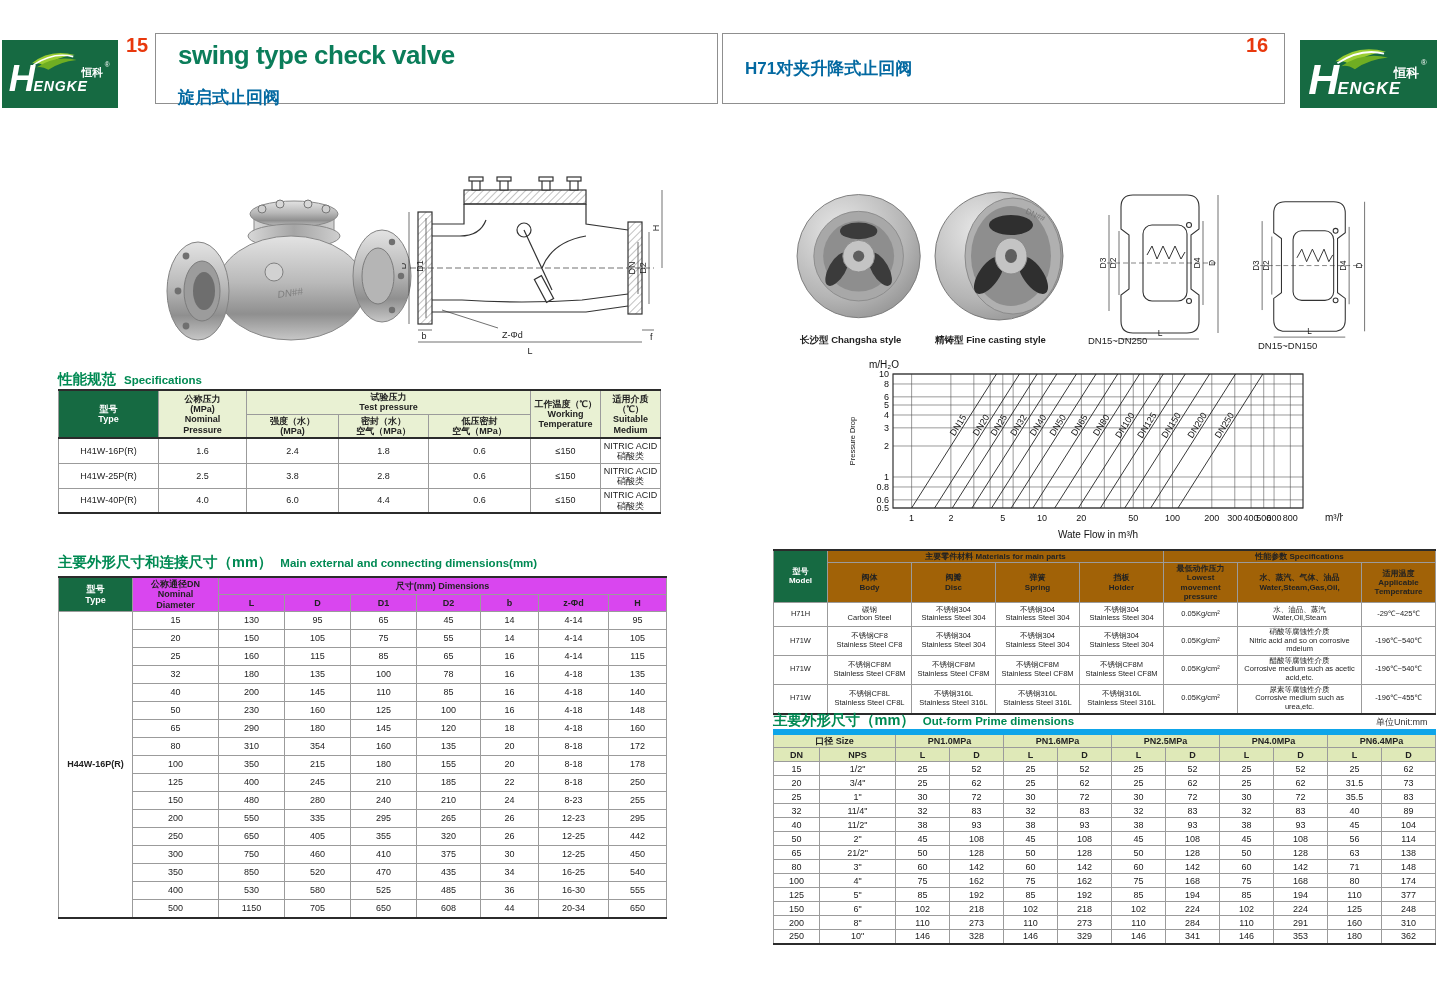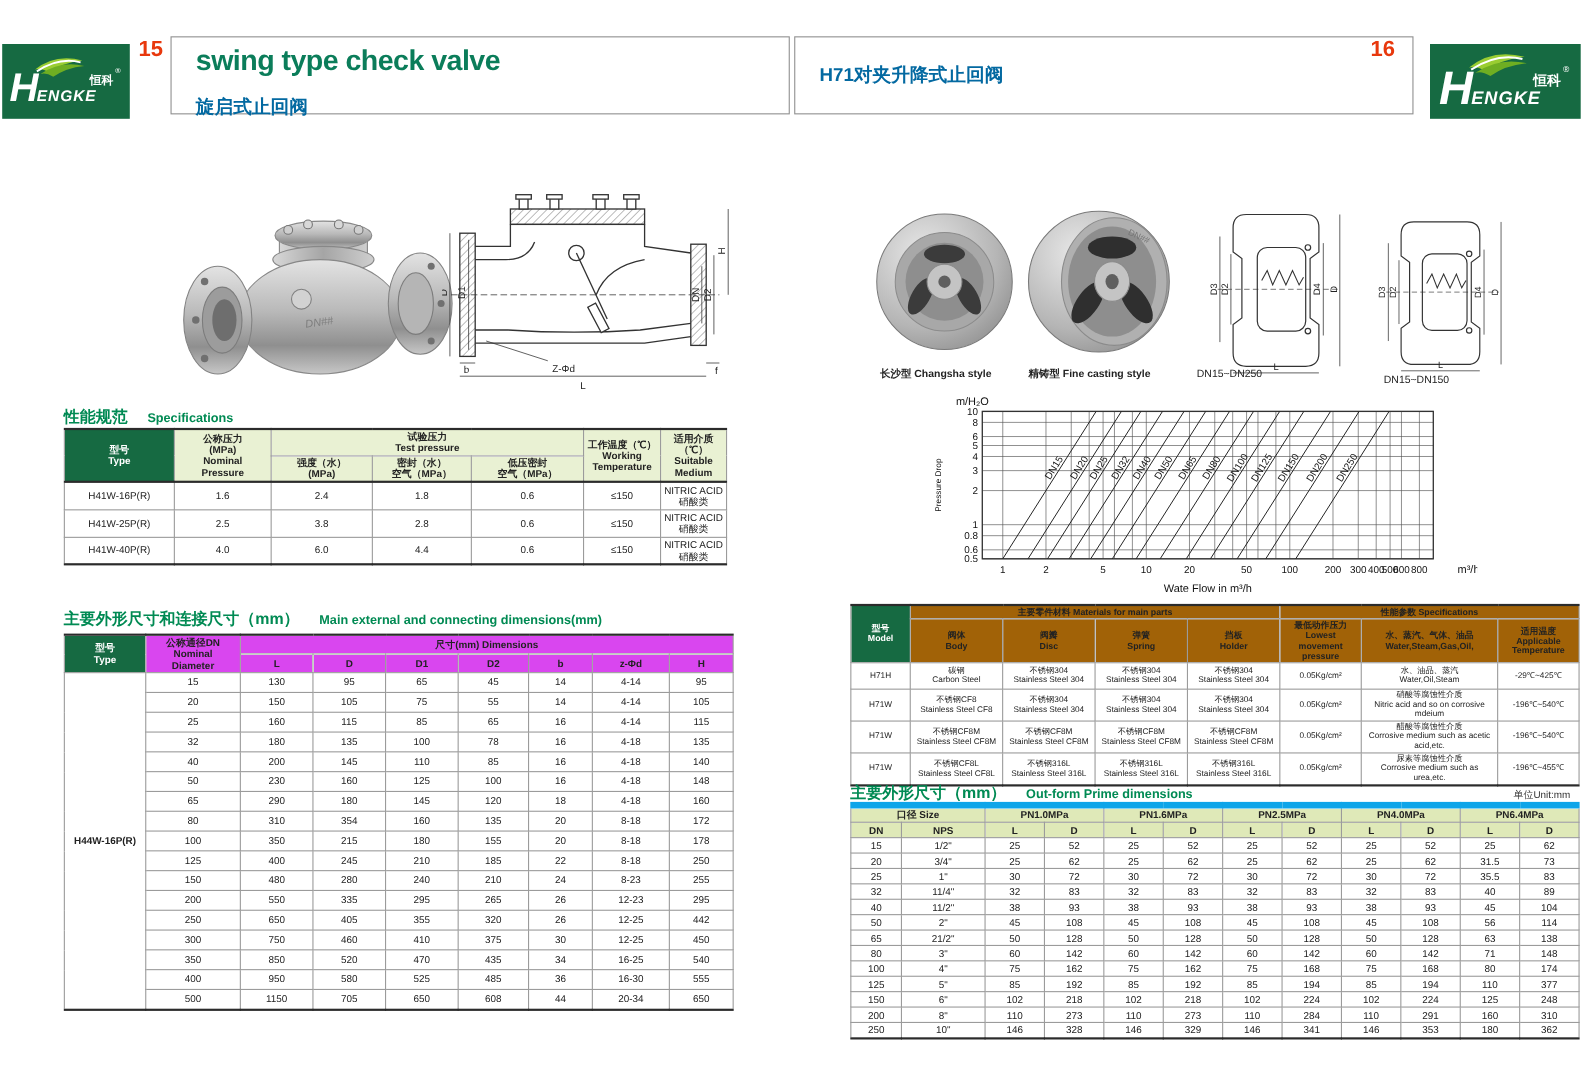--- a/index.html
+++ b/index.html
@@ -11,21 +11,21 @@
   .pagenum{position:absolute;top:34px;font-size:20px;font-weight:bold;color:#e8380d}
   .pn-left{left:126px}.pn-right{left:1246px}
   .titlebox{position:absolute;top:33px;height:71px;border:1px solid #8f8f8f;background:#fff;padding:7px 0 0 22px}
   .tb-left{left:155px;width:563px}
   .tb-right{left:722px;width:563px}
   .title-en{font-size:26px;font-weight:bold;color:#0b7d5a;line-height:1.1;letter-spacing:-0.5px}
   .title-cn{font-size:17px;font-weight:bold;color:#0369a1;margin-top:16px}
   
   .sec-title{position:absolute;font-weight:bold;color:#008a53;white-space:nowrap}
   .sec-title .cn{font-size:14.5px}
-  .sec-title .en{font-size:11.5px;margin-left:18px}
+  .sec-title .en{font-size:11.5px;margin-left:8px}
   .unit-note{position:absolute;font-size:9px;color:#333}
   
   table{border-collapse:collapse;table-layout:fixed;position:absolute;background:#fff}
   th,td{border:1px solid #9b9b9b;text-align:center;vertical-align:middle;white-space:pre-line;line-height:1.15;padding:1px 2px;overflow:hidden}
   thead th{font-weight:bold}
   .darkcell{background:#166a42 !important;color:#fff;font-weight:bold}
   .spec-table{left:58px;top:389px;width:602px;font-size:9px;border-top:2px solid #2b2b2b;border-bottom:2px solid #2b2b2b}
   .spec-table thead th{background:#e9f1d3}
   .spec-table thead{border-bottom:2px solid #2b2b2b}
   .spec-table tbody td{height:25px}
@@ -606,21 +606,21 @@
         <td>850</td>
         <td>520</td>
         <td>470</td>
         <td>435</td>
         <td>34</td>
         <td>16-25</td>
         <td>540</td>
       </tr>
       <tr>
         <td>400</td>
-        <td>950</td>
+        <td>530</td>
         <td>580</td>
         <td>525</td>
         <td>485</td>
         <td>36</td>
         <td>16-30</td>
         <td>555</td>
       </tr>
       <tr>
         <td>500</td>
         <td>1150</td>

